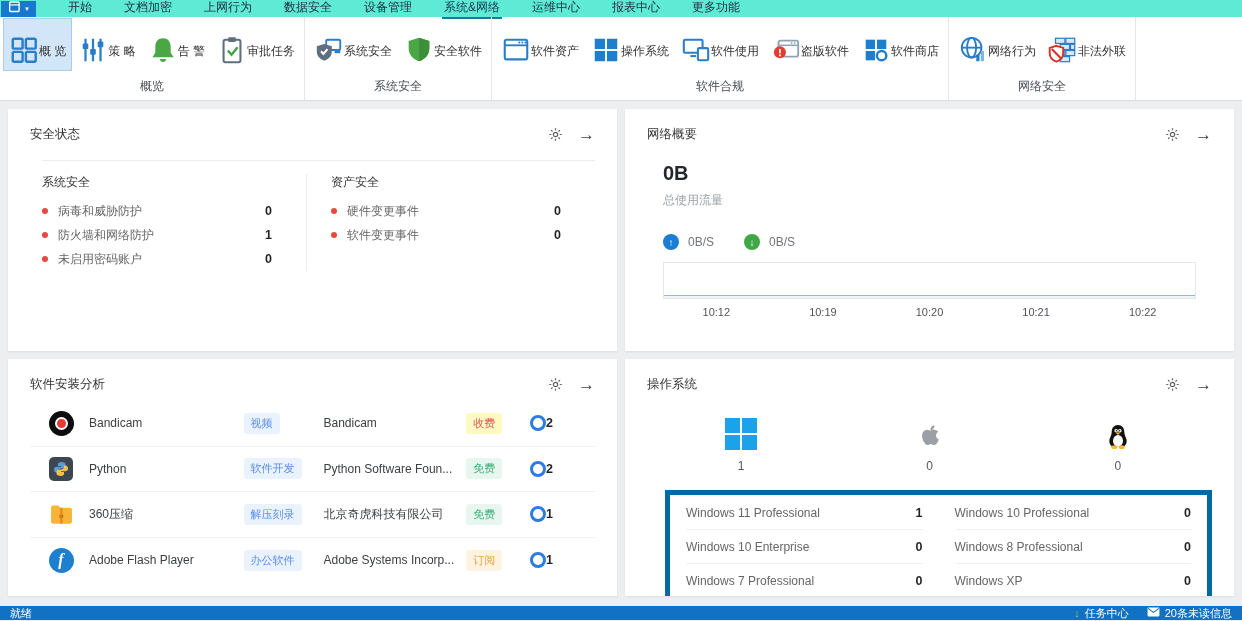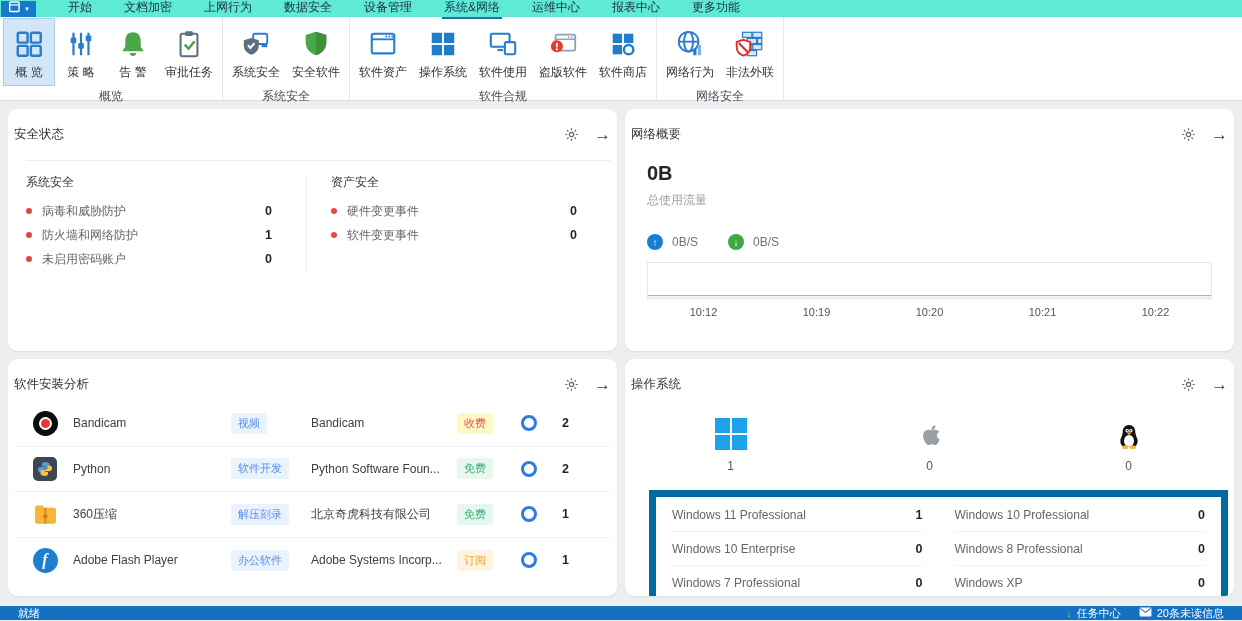--- a/index.html
+++ b/index.html
@@ -13,29 +13,29 @@
   .app-btn .caret { color:#fff; font-size:7px; line-height:1; }
   .tabs { display:flex; margin-left:16px; }
   .tab { font-size:12px; color:#1d2c3e; padding:0 14px; cursor:pointer; white-space:nowrap; }
   .tab span { display:inline-block; padding:0 2px 1px; border-bottom:2px solid transparent; }
   .tab.selected span { border-bottom-color:#2e6da4; color:#163450; }
 
   
   .ribbon { display:flex; height:84px; border-bottom:1px solid #d8dce0; background:#fff; align-items:stretch; }
   .rgroup { display:flex; flex-direction:column; border-right:1px solid #e4e7ea; padding:0 3px; }
   .rbuttons { display:flex; flex:1; align-items:flex-start; padding-top:1px; }
-  .rbtn { display:flex; flex-direction:column; align-items:center; min-width:52px; padding:8px 5px 4px; border:1px solid transparent; cursor:pointer; }
+  .rbtn { display:flex; align-items:center; min-width:52px; padding:14px 5px 4px; border:1px solid transparent; cursor:pointer; }
   .rbtn .ric { height:33px; display:flex; align-items:center; justify-content:center; }
   .rbtn .rtxt { font-size:12px; color:#333; margin-top:4px; white-space:nowrap; }
   .rbtn.selected { background:#d2e6f7; border-color:#aacdea; }
   .rlabel { text-align:center; font-size:12px; color:#454c54; padding:2px 0 5px; }
 
   
   main { padding:8px; display:grid; grid-template-columns:1fr 1fr; grid-template-rows:242px 237px; gap:8px; height:505px; }
-  .panel { background:#fff; box-shadow:0 1px 2px rgba(0,0,0,.07); padding:17px 6px; overflow:hidden; position:relative;border-radius:9px; }
+  .panel { background:#fff; box-shadow:0 1px 2px rgba(0,0,0,.07); padding:17px 22px; overflow:hidden; position:relative; }
   .phead { display:flex; justify-content:space-between; align-items:center; }
   .ptitle { font-size:12.5px; color:#333; }
   .pactions { display:flex; align-items:center; gap:15px; }
   .gear, .goto { cursor:pointer; display:flex; align-items:center; color:#3c4043; }
   .goto { font-size:17px; line-height:1; }
 
   
   .sec-inner { padding-left:12px; }
   .sec-overview { display:flex; align-items:center; margin-top:17px; }
   .shield-badge { width:42px; height:42px; border-radius:10px; background:linear-gradient(140deg,#41aaf7,#1273d6); display:flex; align-items:center; justify-content:center; flex:0 0 42px; }
@@ -87,27 +87,27 @@
   .ic-python { width:24px; height:24px; border-radius:5px; background:#3c4753; display:flex; align-items:center; justify-content:center; }
   .ic-flash { width:25px; height:25px; border-radius:50%; background:#1d7fd0; color:#fff; font-family:"Liberation Serif", serif; font-style:italic; font-weight:bold; font-size:16px; display:flex; align-items:center; justify-content:center; }
 
   
   .os-plats { display:flex; margin-top:21px; }
   .os-plat { flex:1; display:flex; flex-direction:column; align-items:center; }
   .os-ic { height:36px; display:flex; align-items:flex-end; justify-content:center; }
   .os-count { font-size:12px; color:#54585c; margin-top:9px; }
   .win-grid { display:grid; grid-template-columns:15px 15px; grid-template-rows:15px 15px; gap:2px; }
   .win-grid b { background:#1ba2e8; }
-  .os-table { margin-top:17px; margin-left:18px; border:7px solid #0369a1; display:grid; grid-template-columns:1fr 1fr; padding:1px 0; }
+  .os-table { margin-top:17px; margin-left:18px; border:5px solid #0369a1; display:grid; grid-template-columns:1fr 1fr; padding:1px 0; }
   .os-cell { display:flex; align-items:center; margin:0 16px; padding:9.5px 0; border-bottom:1px solid #f0f1f3; font-size:12px; color:#666; }
   .os-cell:nth-last-child(-n+2) { border-bottom:none; }
   .os-cell .val { margin-left:auto; font-weight:bold; color:#1f2328; font-size:12.5px; }
 
   
-  footer { height:14px; background:#1371c3; display:flex; align-items:center; color:#fff; font-size:11px; line-height:14px; padding:0 18px; }
+  footer { height:14px; background:#1371c3; display:flex; align-items:center; color:#fff; font-size:11px; line-height:14px; padding:0 10px; }
   .sb-left { margin-right:auto; }
   .sb-item { display:flex; align-items:center; gap:5px; margin-left:18px; cursor:pointer; }
   .sb-down { color:#7ed957; font-weight:bold; font-size:11px; }
 </style>
 </head>
 <body>
 
 <header>
   <div class="menubar">
     <div class="app-btn">

